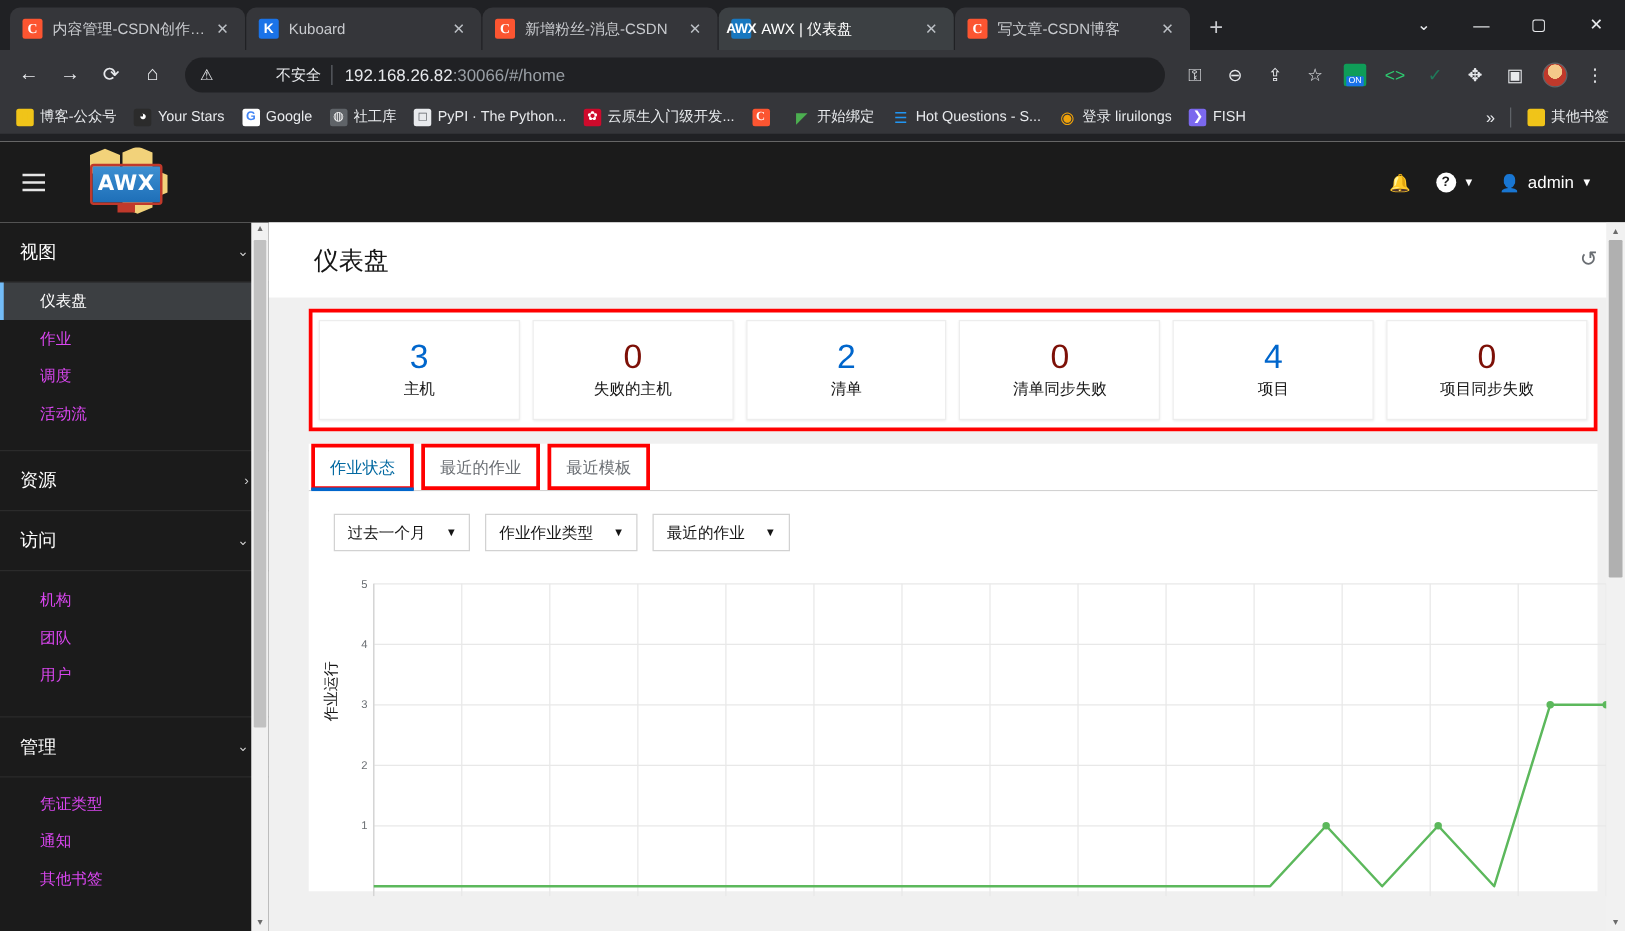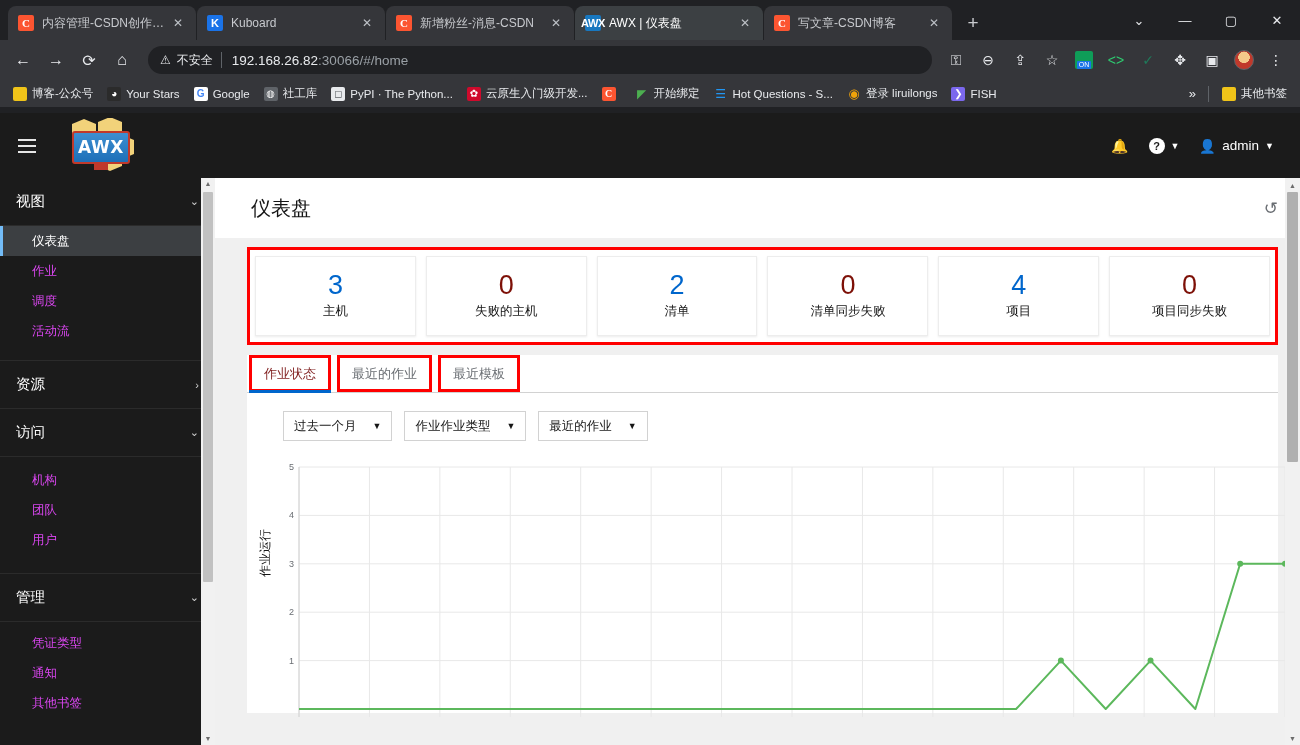--- a/index.html
+++ b/index.html
@@ -70,21 +70,21 @@
     width: 30px; height: 30px; margin-right: 3px;
     display: flex; align-items: center; justify-content: center;
     color: #e8eaed; font-size: 16px; border-radius: 50%; flex: none;
   }
   .omnibox {
     flex: 1; height: 28px; background: #202124; border-radius: 14px;
     display: flex; align-items: center; padding: 0 12px;
     margin: 0 8px; color: #e8eaed; font-size: 13px;
   }
   .warn-icon { color: #e8eaed; font-size: 12px; margin-right: 6px; }
-  .notsecure { font-size: 12px; color: #e8eaed; margin-right: 8px; }
+  .notsecure { font-size: 12px; color: #e8eaed; margin-right: 8px; margin-left: 44px; }
   .omni-sep { width: 1px; height: 16px; background: #5f6368; margin-right: 10px; }
   .url-host { color: #e8eaed; font-size: 13.5px; }
   .url-rest { color: #9aa0a6; font-size: 13.5px; }
   .tb-icons { display: flex; align-items: center; }
   .tb-icon {
     width: 28px; height: 28px; margin: 0 2px;
     display: flex; align-items: center; justify-content: center;
     color: #e8eaed; font-size: 14px; flex: none;
   }
   .ext-on {
@@ -232,31 +232,31 @@
   .tabs-row {
     margin: 10px 22px 0 32px; background: #fff;
     height: 38px; display: flex; align-items: flex-start;
     border-bottom: 1px solid #d2d2d2; padding-left: 2px;
   }
   .dtab {
     position: relative; height: 37px; display: flex; align-items: center;
     padding: 0 12px; font-size: 13px; color: #6a6e73;
     border: 3px solid #ff0000; margin-right: 6px; background: #fff;
   }
-  .dtab.active { color: #7f1d1d; border-bottom-color: #ff0000; }
+  .dtab.active { color: #0369a1; border-bottom-color: #ff0000; }
   .dtab.active::after {
     content: ""; position: absolute; left: -3px; right: -3px; bottom: -4px;
     height: 3px; background: #06c;
   }
 
   .chart-panel {
     margin: 0 22px 0 32px; background: #fff;
     height: 320px; position: relative; padding: 18px 0 0 0;
   }
-  .filters { display: flex; gap: 12px; padding-left: 36px; }
+  .filters { display: flex; gap: 12px; padding-left: 20px; }
   .ddown {
     height: 30px; min-width: 105px; border: 1px solid #d2d2d2;
     background: #fff; display: flex; align-items: center;
     padding: 0 10px; font-size: 12.5px; color: #151515; gap: 16px;
   }
   .ddown .dcaret { margin-left: auto; font-size: 9px; color: #151515; }
 
   .plot-area { position: relative; margin-top: 18px; height: 258px; }
   .ylabel {
     position: absolute; left: 10px; top: 118px;

